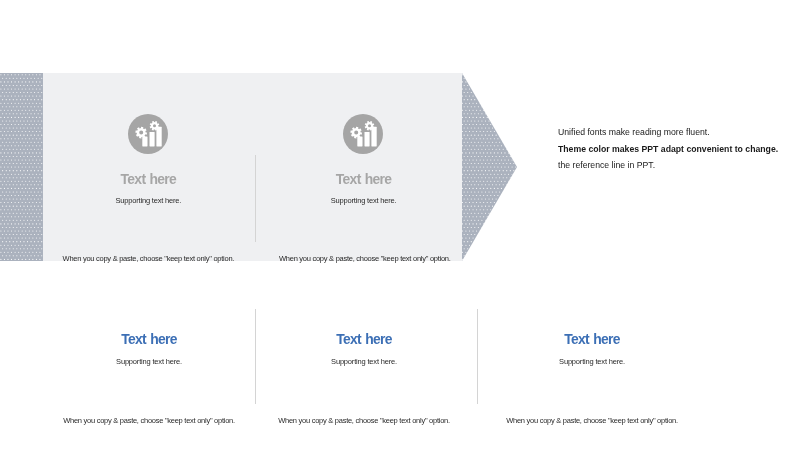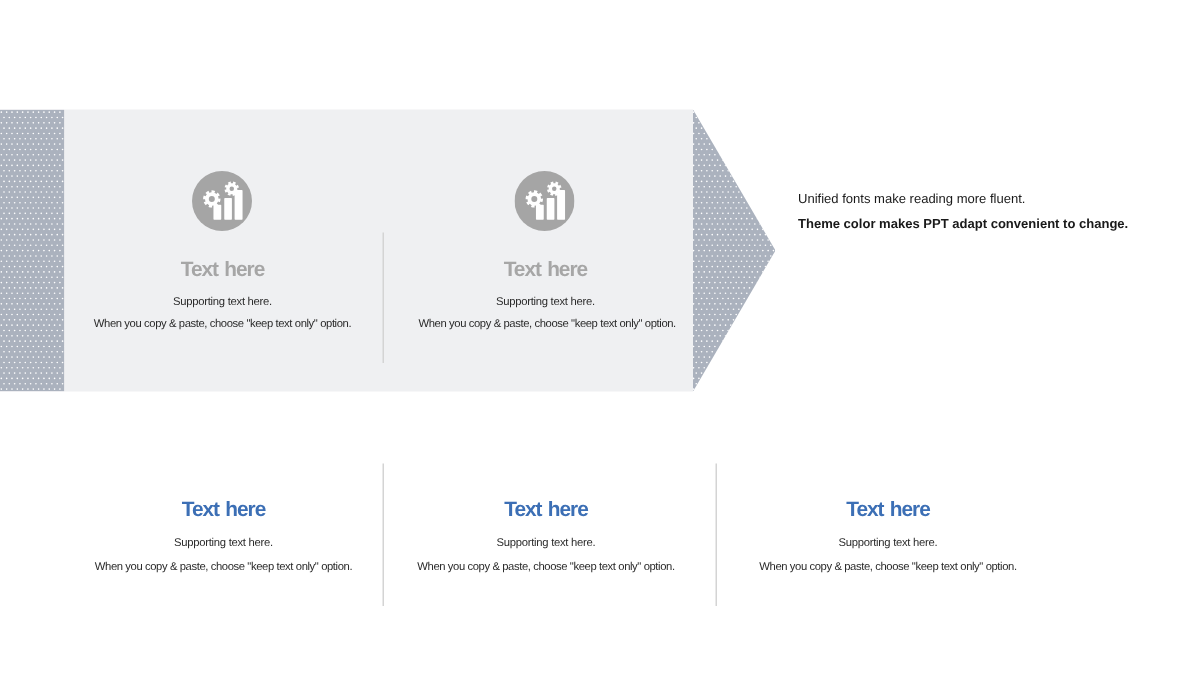--- a/index.html
+++ b/index.html
@@ -15,27 +15,27 @@
   .arrow{position:absolute;left:462px;top:0;width:55px;height:188px;overflow:hidden;
          clip-path:polygon(0 0, 0 100%, 100% 50%);}
   .dotsvg{position:absolute;left:0;top:0;}
 
   
   .icon-circle{position:absolute;width:40px;height:40px;}
 
   .t-title{position:absolute;font-size:13.9px;font-weight:bold;color:var(--banner-title,#a6a6a6);
            letter-spacing:-0.68px;word-spacing:1.0px;white-space:nowrap;text-align:center;}
   .t-sub{position:absolute;font-size:7.5px;color:var(--body-text,#2a2a2a);letter-spacing:-0.18px;white-space:nowrap;text-align:center;}
-  .t-body{position:absolute;font-size:7.5px;color:var(--body-text,#2a2a2a);letter-spacing:-0.265px;white-space:nowrap;text-align:center;}
+  .t-body{position:absolute;font-size:7.5px;color:var(--body-text,#2a2a2a);letter-spacing:-0.265px;white-space:nowrap;text-align:center;margin-top:43px;}
 
   .vline{position:absolute;width:1px;background:var(--divider,#d4d4d4);}
 
   
   .para{position:absolute;left:532px;top:124px;width:264px;}
-  .pline{font-size:8.7px;color:var(--paragraph-text,#1a1a1a);line-height:16.6px;white-space:nowrap;}
+  .pline{font-size:8.7px;color:var(--paragraph-text,#1a1a1a);line-height:16.6px;white-space:nowrap;margin-left:26px;}
   .pline.bold{font-weight:bold;}
 
   
   .b-title{position:absolute;font-size:13.9px;font-weight:bold;color:var(--accent,#3c6fb5);
            letter-spacing:-0.68px;word-spacing:1.0px;white-space:nowrap;text-align:center;}
 </style>
 </head>
 <body>
 
 <svg width="0" height="0" style="position:absolute" aria-hidden="true">
@@ -1653,20 +1653,21 @@
         </svg>
       <div class="t-title" style="left:263.6px;top:98px;width:200px;">Text here</div>
       <div class="t-sub" style="left:263.6px;top:123px;width:200px;">Supporting text here.</div>
       <div class="t-body" style="left:264.8px;top:138px;width:200px;">When you copy &amp; paste, choose "keep text only" option.</div>
     </div>
   </div>
 
   <div class="para">
     <div class="pline">Unified fonts make reading more fluent.</div>
     <div class="pline bold">Theme color makes PPT adapt convenient to change.</div>
+    <div class="pline">the reference line in PPT.</div>
   </div>
 
   <div>
     <div class="vline" style="left:255px;top:309px;height:95px;"></div>
     <div class="vline" style="left:477px;top:309px;height:95px;"></div>
 
     <div>
       <div class="b-title" style="left:49px;top:331px;width:200px;">Text here</div>
       <div class="t-sub" style="left:49px;top:357px;width:200px;">Supporting text here.</div>
       <div class="t-body" style="left:49px;top:373px;width:200px;">When you copy &amp; paste, choose "keep text only" option.</div>

